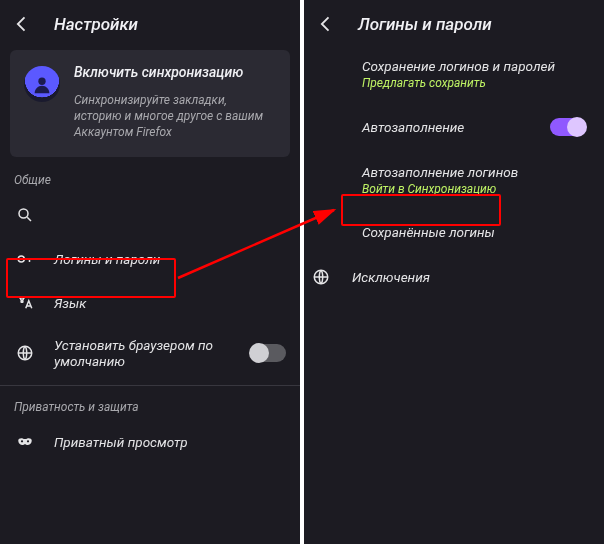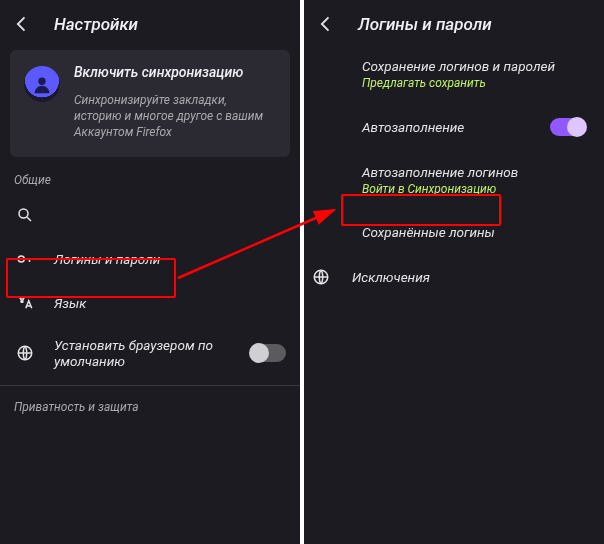--- a/index.html
+++ b/index.html
@@ -252,20 +252,32 @@
         <div class="toggle">
             <div class="knob"></div>
           </div>
       </div>
     </div>
 
     <div class="divider"></div>
     <div class="section-header">Приватность и защита</div>
 
     <div class="list">
+      <div class="row">
+        <span class="icon">
+          <svg viewBox="0 0 24 24" fill="#e4e4e6">
+              <path d="M3 10c0-2 2-3 4-3s3 1 5 1 3-1 5-1 4 1 4 3c0 3-2 6-5 6-2 0-3-1-4-1s-2 1-4 1c-3 0-5-3-5-6z"></path>
+              <circle cx="8" cy="11" r="1.5" fill="#1c1b22"></circle>
+              <circle cx="16" cy="11" r="1.5" fill="#1c1b22"></circle>
+            </svg>
+        </span>
+        <div class="text">
+            <span class="label">Приватный просмотр</span>
+          </div>
+      </div>
 
       <div class="row">
         
         
       </div>
     </div>
   </div>
 
   <div class="panel panel-right">
     <div class="header">

